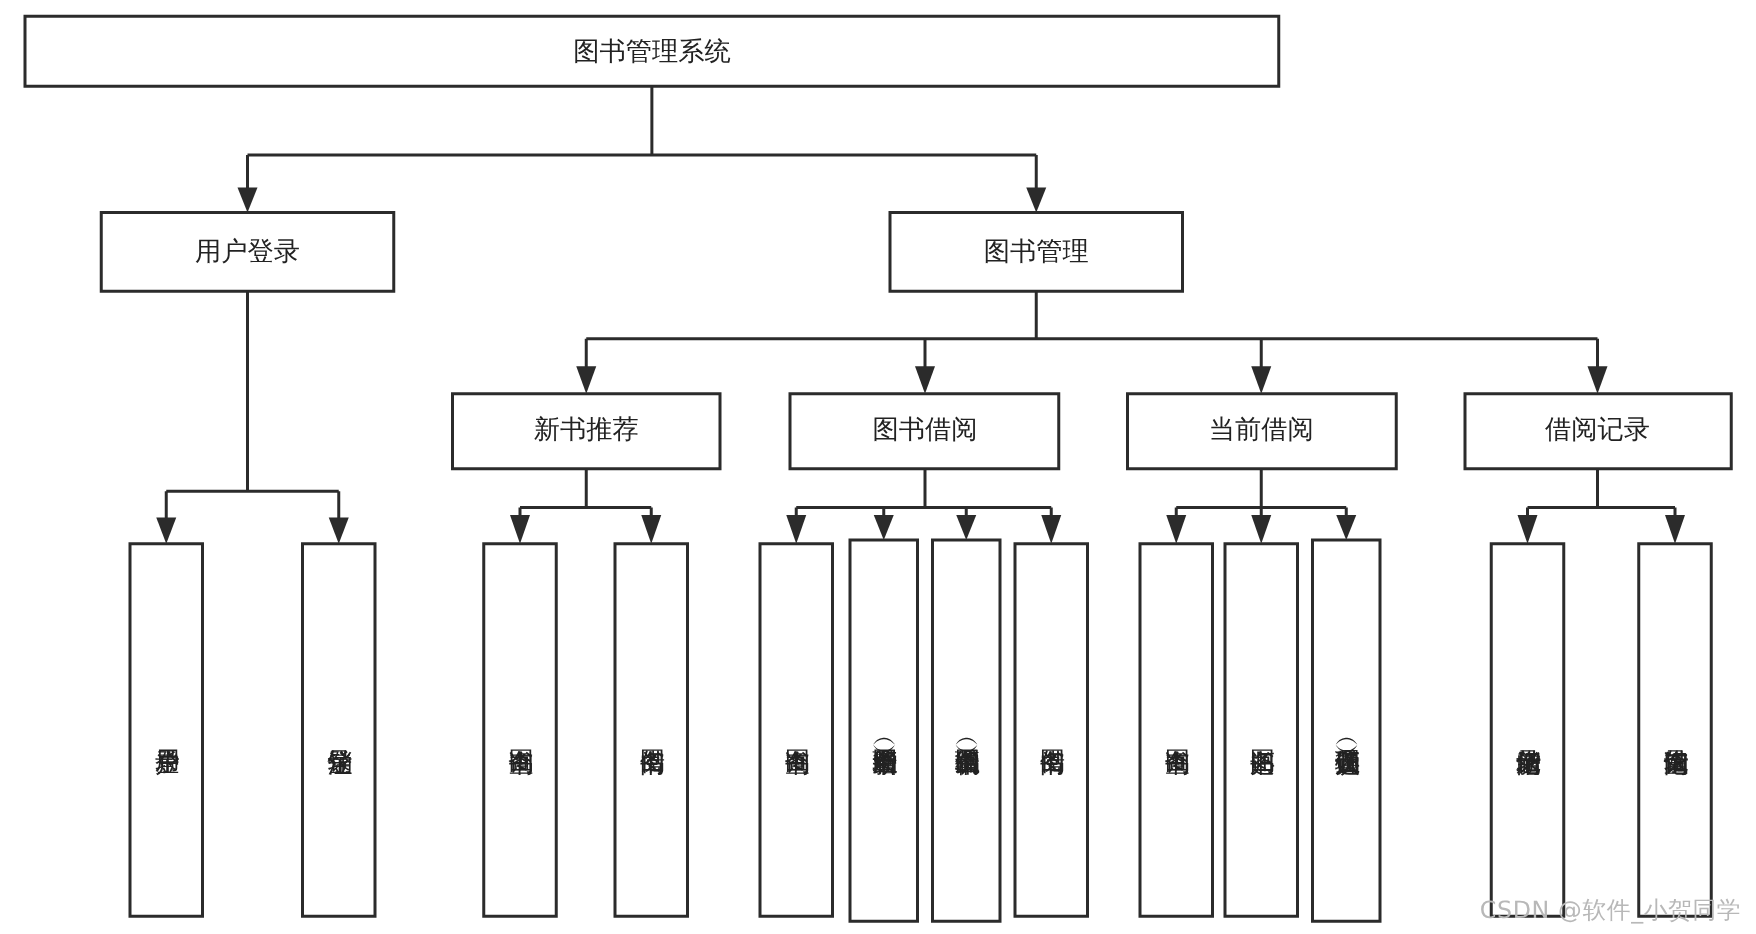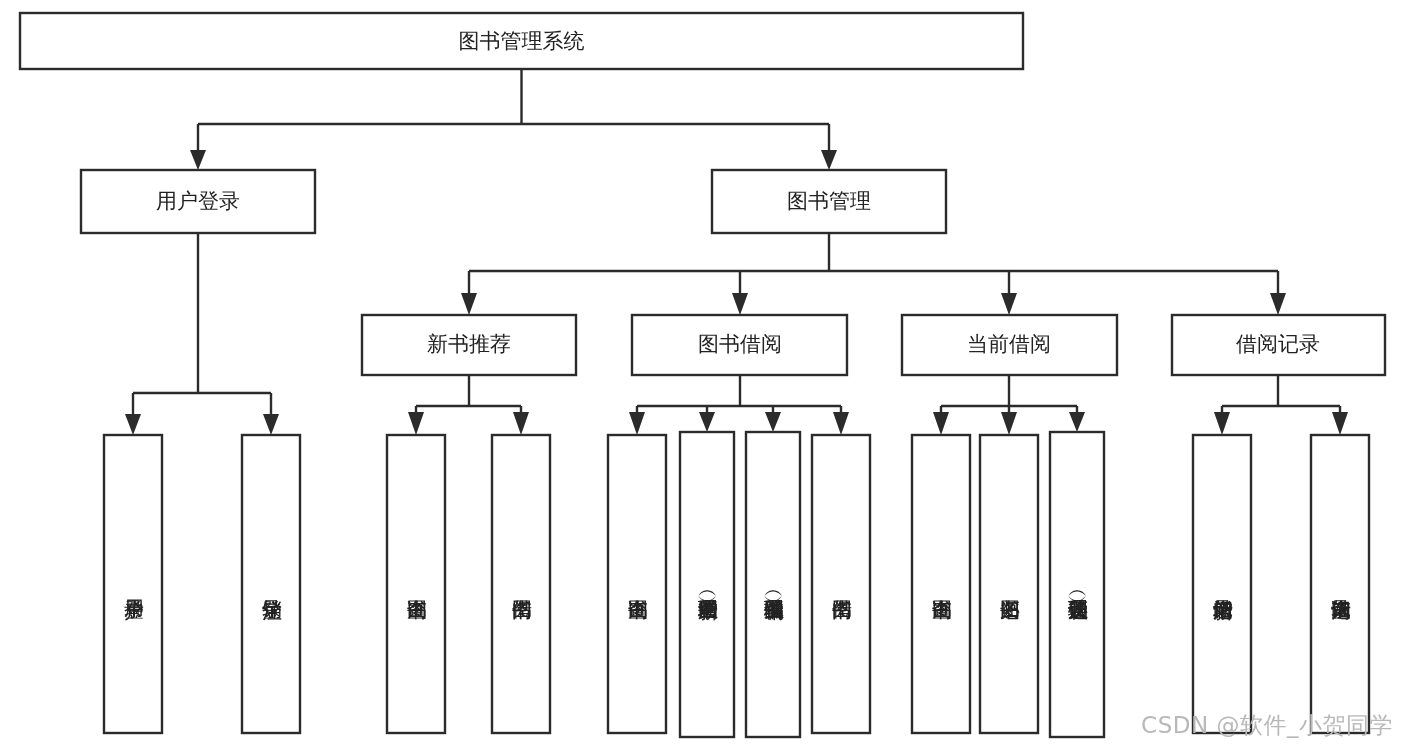--- a/index.html
+++ b/index.html
@@ -53,21 +53,21 @@
     font-size: 20px;
     writing-mode: vertical-rl;
     glyph-orientation-vertical: 0;
     text-anchor: middle;
   }
   .watermark-text {
     position: absolute;
     right: 12px;
     bottom: 6px;
     font-family: "DejaVu Sans", "Liberation Sans", sans-serif;
-    font-size: 23px;
+    font-size: 19px;
     color: #b8b8b8;
     white-space: nowrap;
     letter-spacing: 0.5px;
     user-select: none;
   }
 </style>
 </head>
 <body>
 
 <div id="diagram-root">

